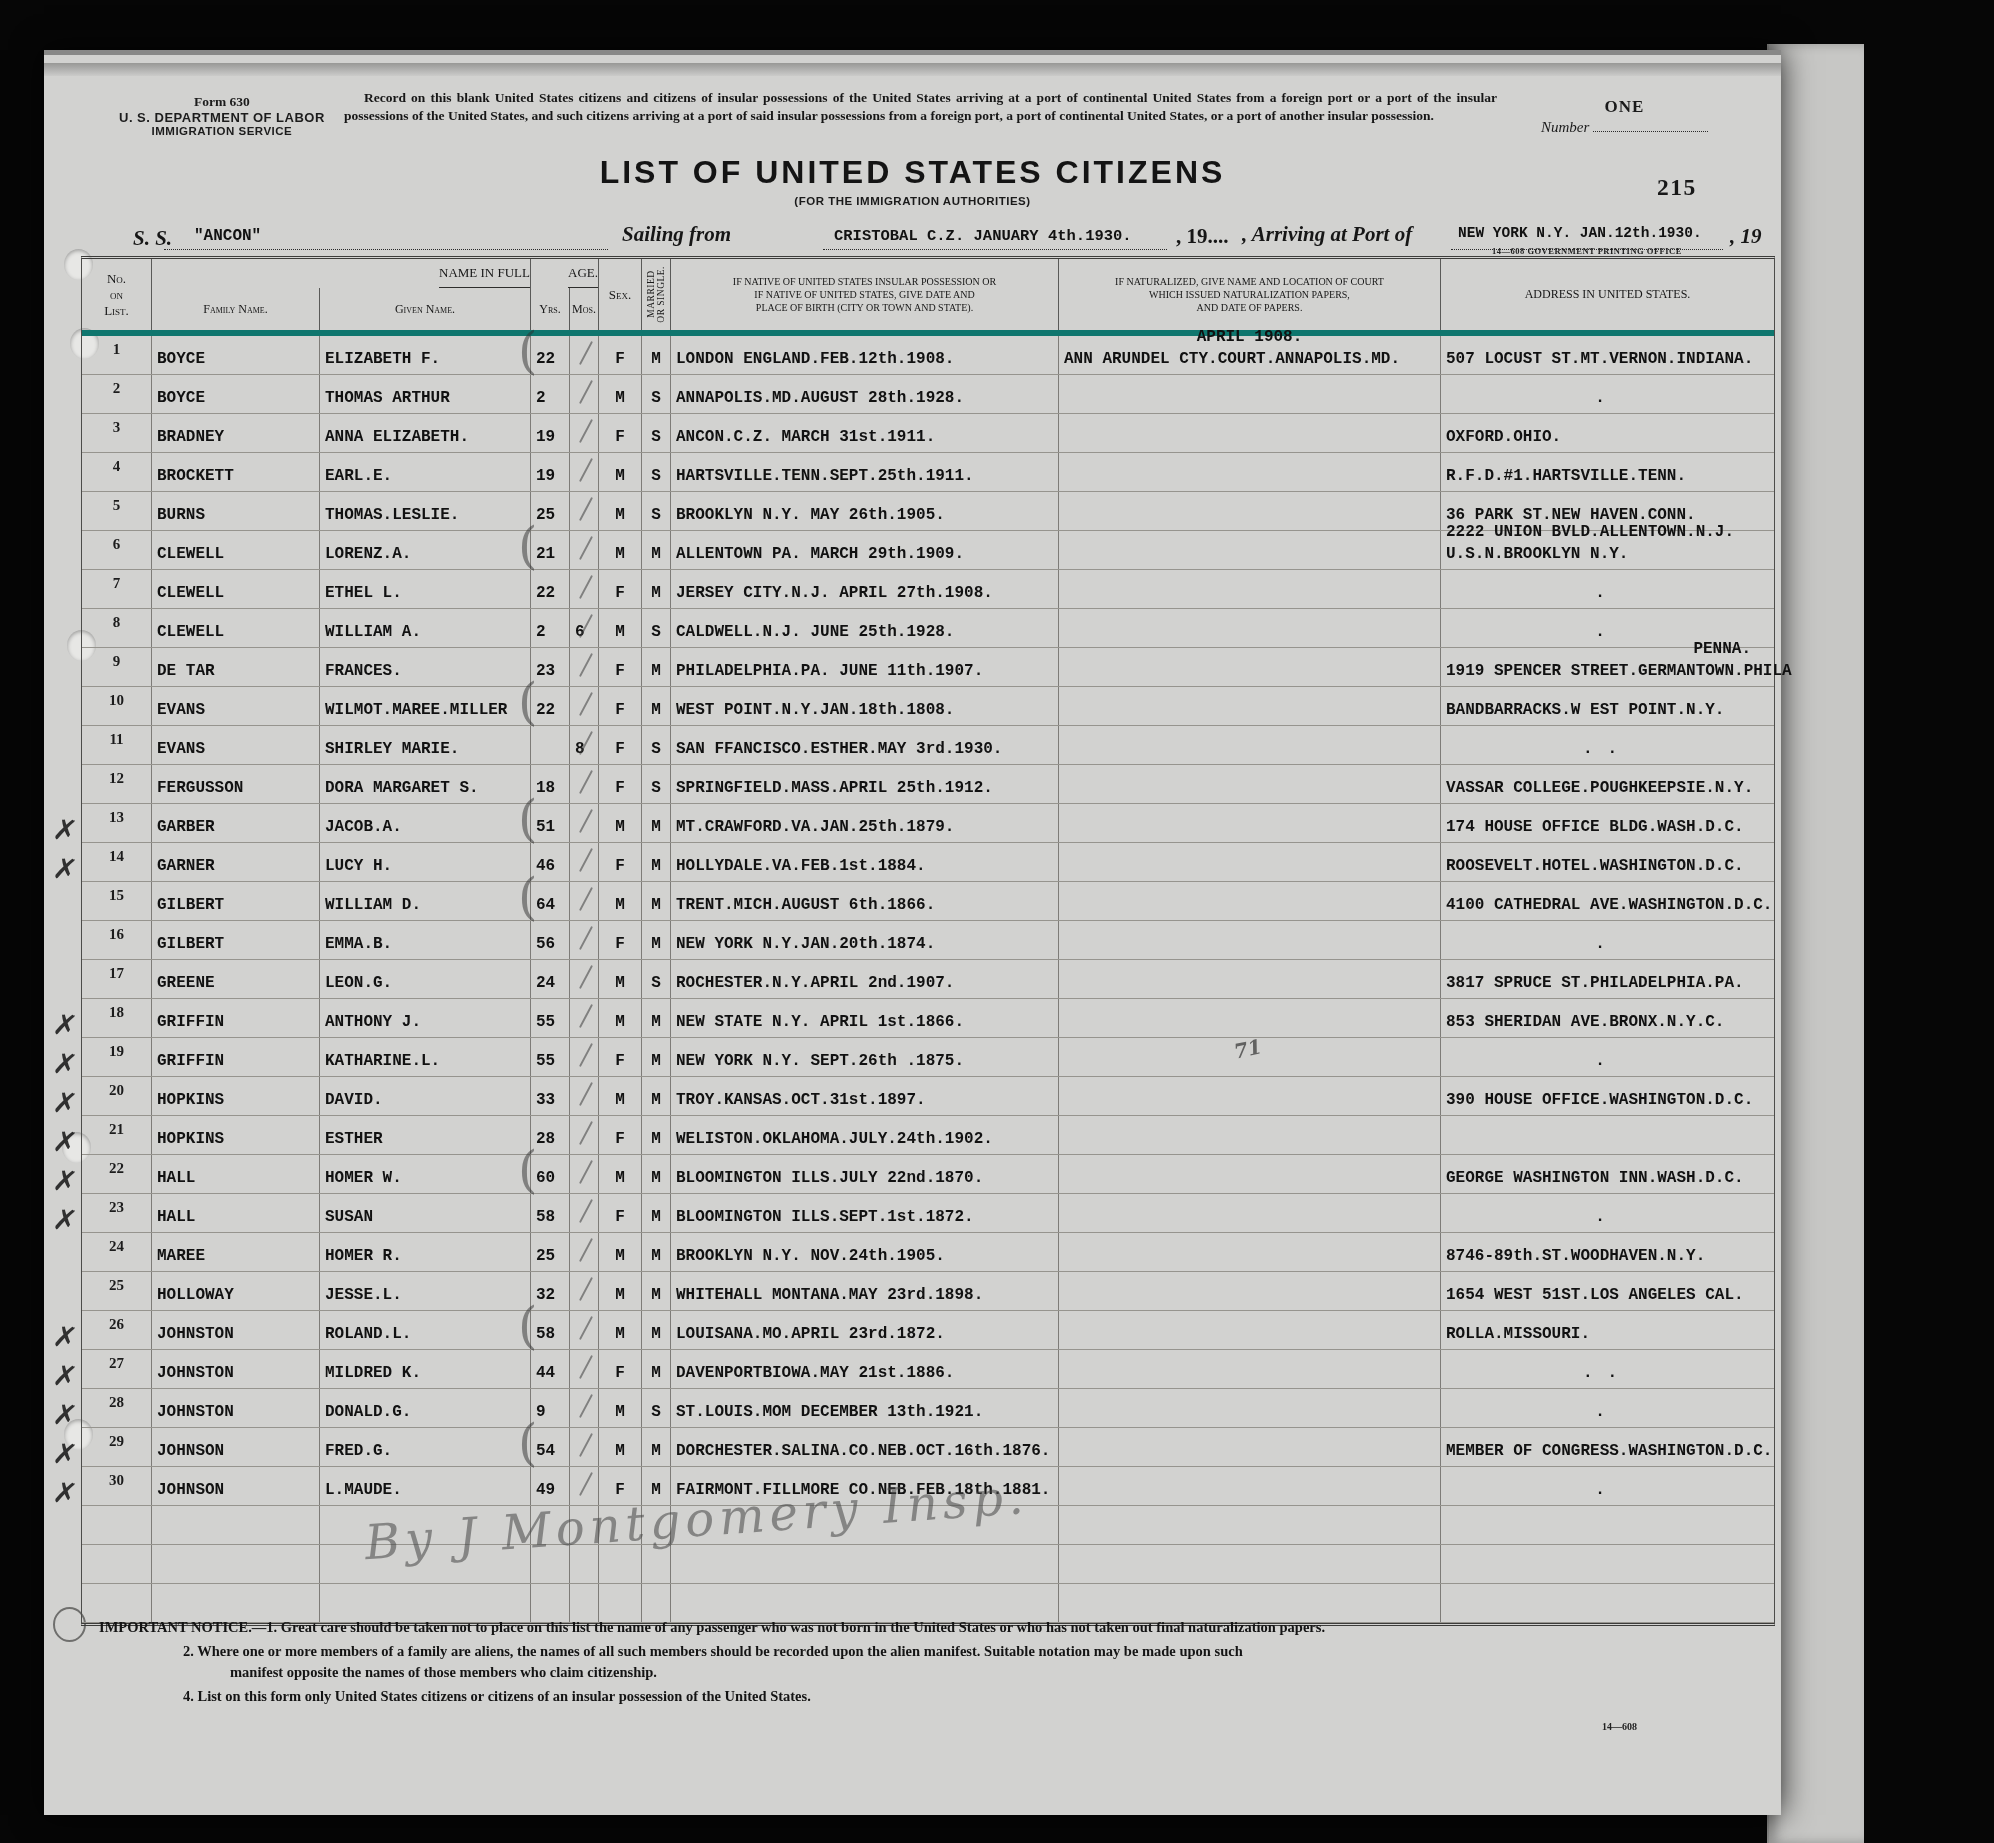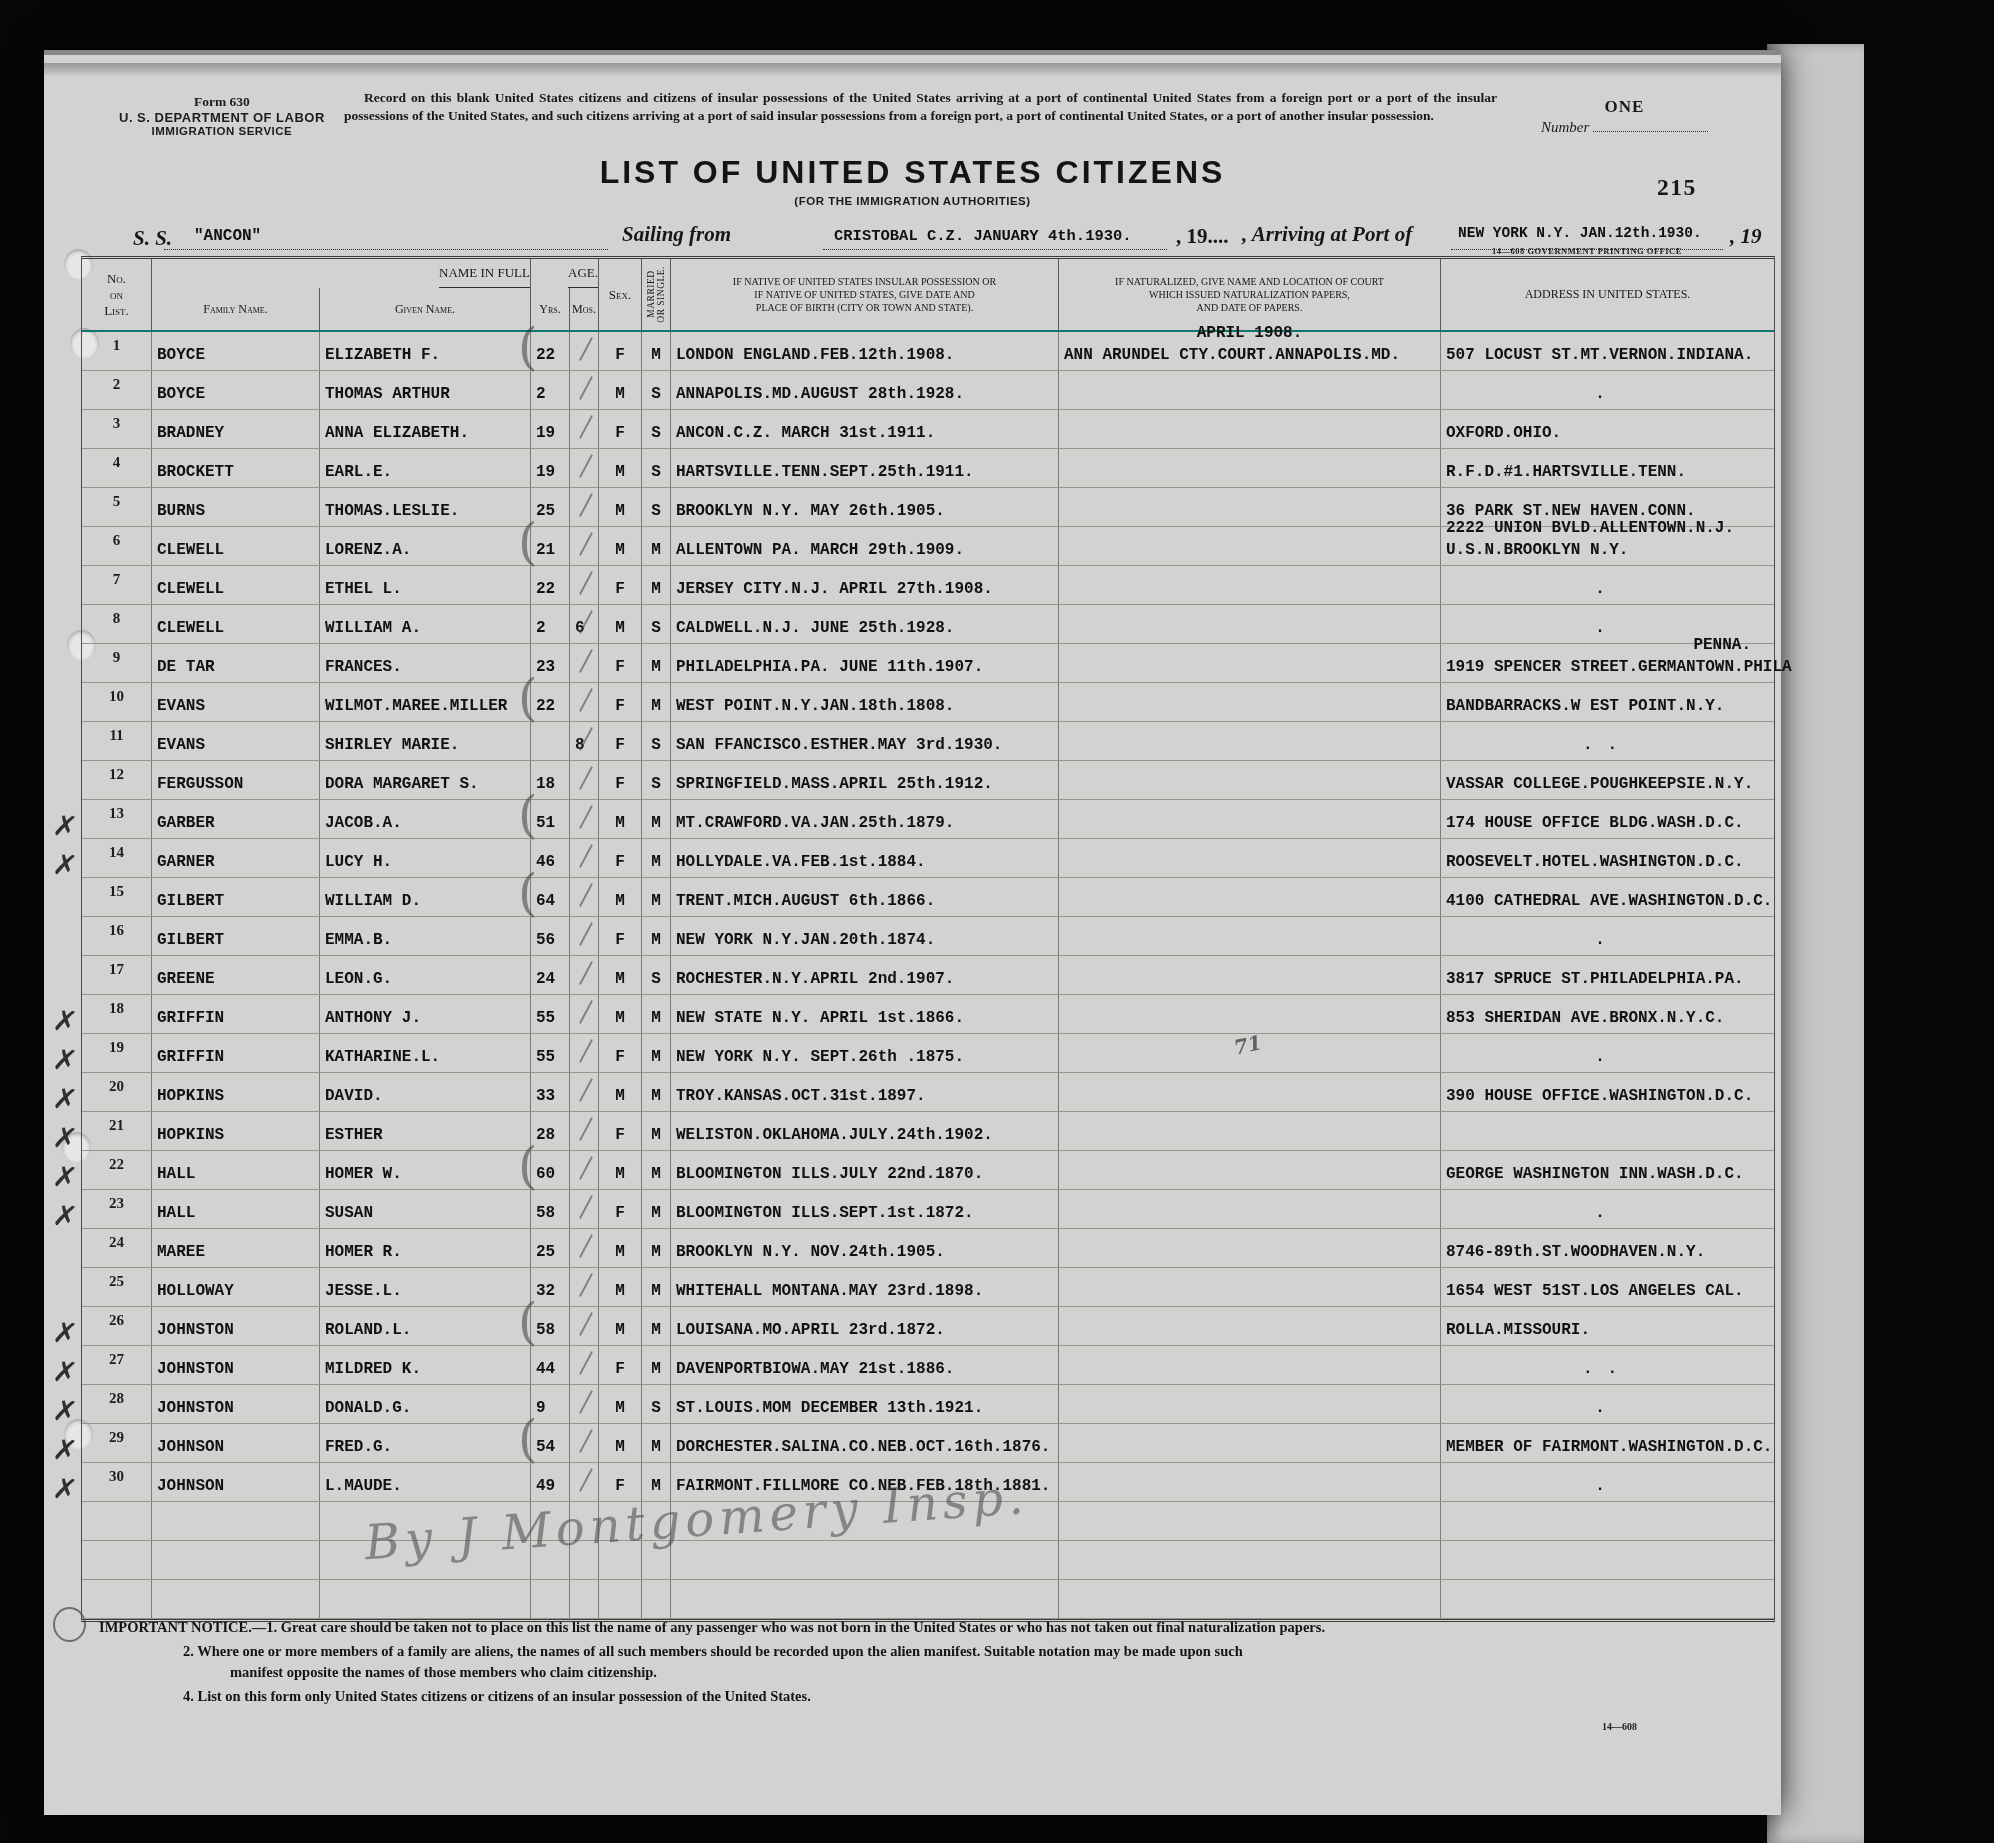--- a/index.html
+++ b/index.html
@@ -34,21 +34,21 @@
   .script{font:italic bold 21px "Liberation Serif",serif;color:#161616;}
   .typed{font:bold 16px "Liberation Mono",monospace;color:#111;}
   .typed.small{font-size:15.5px;}
   .u{border-bottom:1.5px dotted #2a2a2a;}
   .gpo{left:1448px;top:196px;font:bold 8.5px "Liberation Serif",serif;color:#222;letter-spacing:0.5px;}
   
   .table{left:37px;top:206px;width:1692px;border:1.5px solid #4c4c4a;border-top:3px double #3c3c3a;
          border-bottom:3px double #3c3c3a;background:transparent;}
   .cols{display:grid;grid-template-columns:70px 168px 211px 39px 29px 43px 29px 388px 382px 333px;}
   .thead{display:grid;grid-template-columns:70px 379px 68px 43px 29px 388px 382px 333px;
-         height:71px;border-bottom:2px solid #0f766e;color:#171717;}
+         height:71px;border-bottom:6px solid #0f766e;color:#171717;}
   .hc{border-right:1px solid #5a5a58;display:flex;align-items:center;justify-content:center;
       text-align:center;white-space:pre-line;font:13px "Liberation Serif",serif;font-variant:small-caps;}
   .hc:last-child{border-right:none;}
   .hgroup{display:flex;flex-direction:column;border-right:1px solid #5a5a58;align-items:flex-end;}
   .hgroup .gtitle{flex:0 0 28px;display:flex;align-items:center;justify-content:center;
       border-bottom:1.5px solid #2e2e2c;font:13px "Liberation Serif",serif;}
   .hgroup .gsub{flex:1;display:grid;}
   .hgroup .gsub div{border-right:1px solid #5a5a58;display:flex;align-items:center;justify-content:center;
       font:12px "Liberation Serif",serif;font-variant:small-caps;}
   .hgroup .gsub div:last-child{border-right:none;}
@@ -1084,21 +1084,21 @@
             <span class="typed">M</span>
           </div>
           <div class="cell centered">
             <span class="typed">M</span>
           </div>
           <div class="cell">
             <span class="typed">DORCHESTER.SALINA.CO.NEB.OCT.16th.1876.</span>
           </div>
           <div class="cell"></div>
           <div class="cell">
-            <span class="typed">MEMBER OF FAIRMONT.WASHINGTON.D.C.</span>
+            <span class="typed">MEMBER OF CONGRESS.WASHINGTON.D.C.</span>
           </div>
         </div>
         <div class="row cols">
           <div class="cell c-no">
             <span class="xmark">✗</span>
             <span class="">30</span>
           </div>
           <div class="cell">
             <span class="typed">JOHNSON</span>
           </div>

